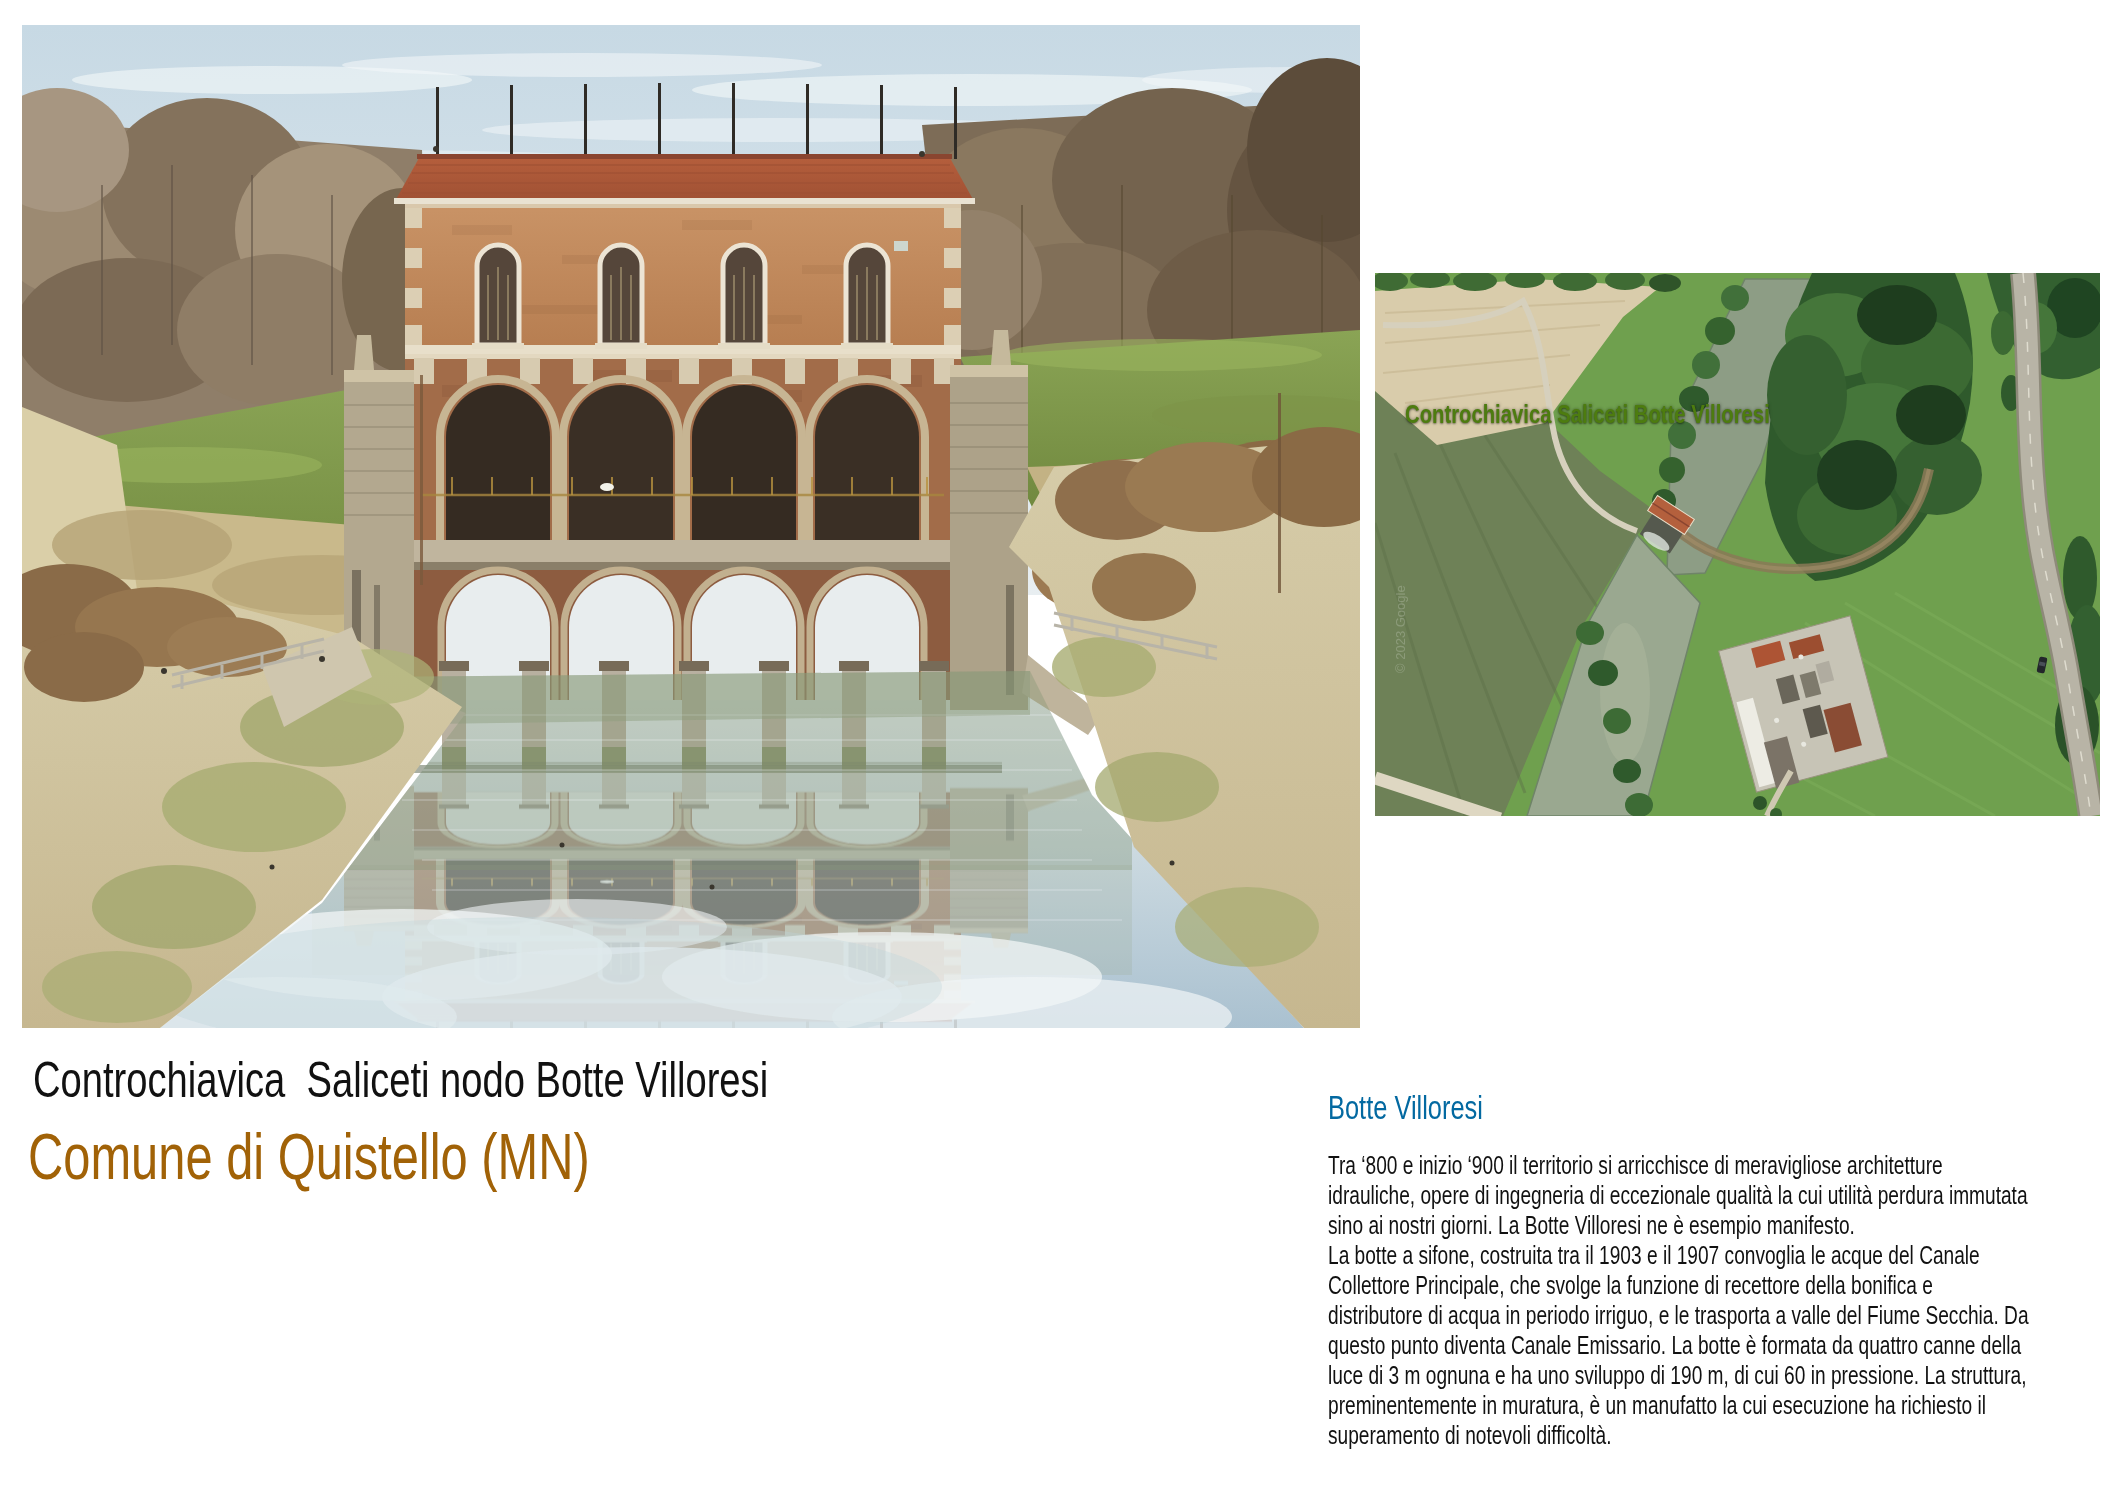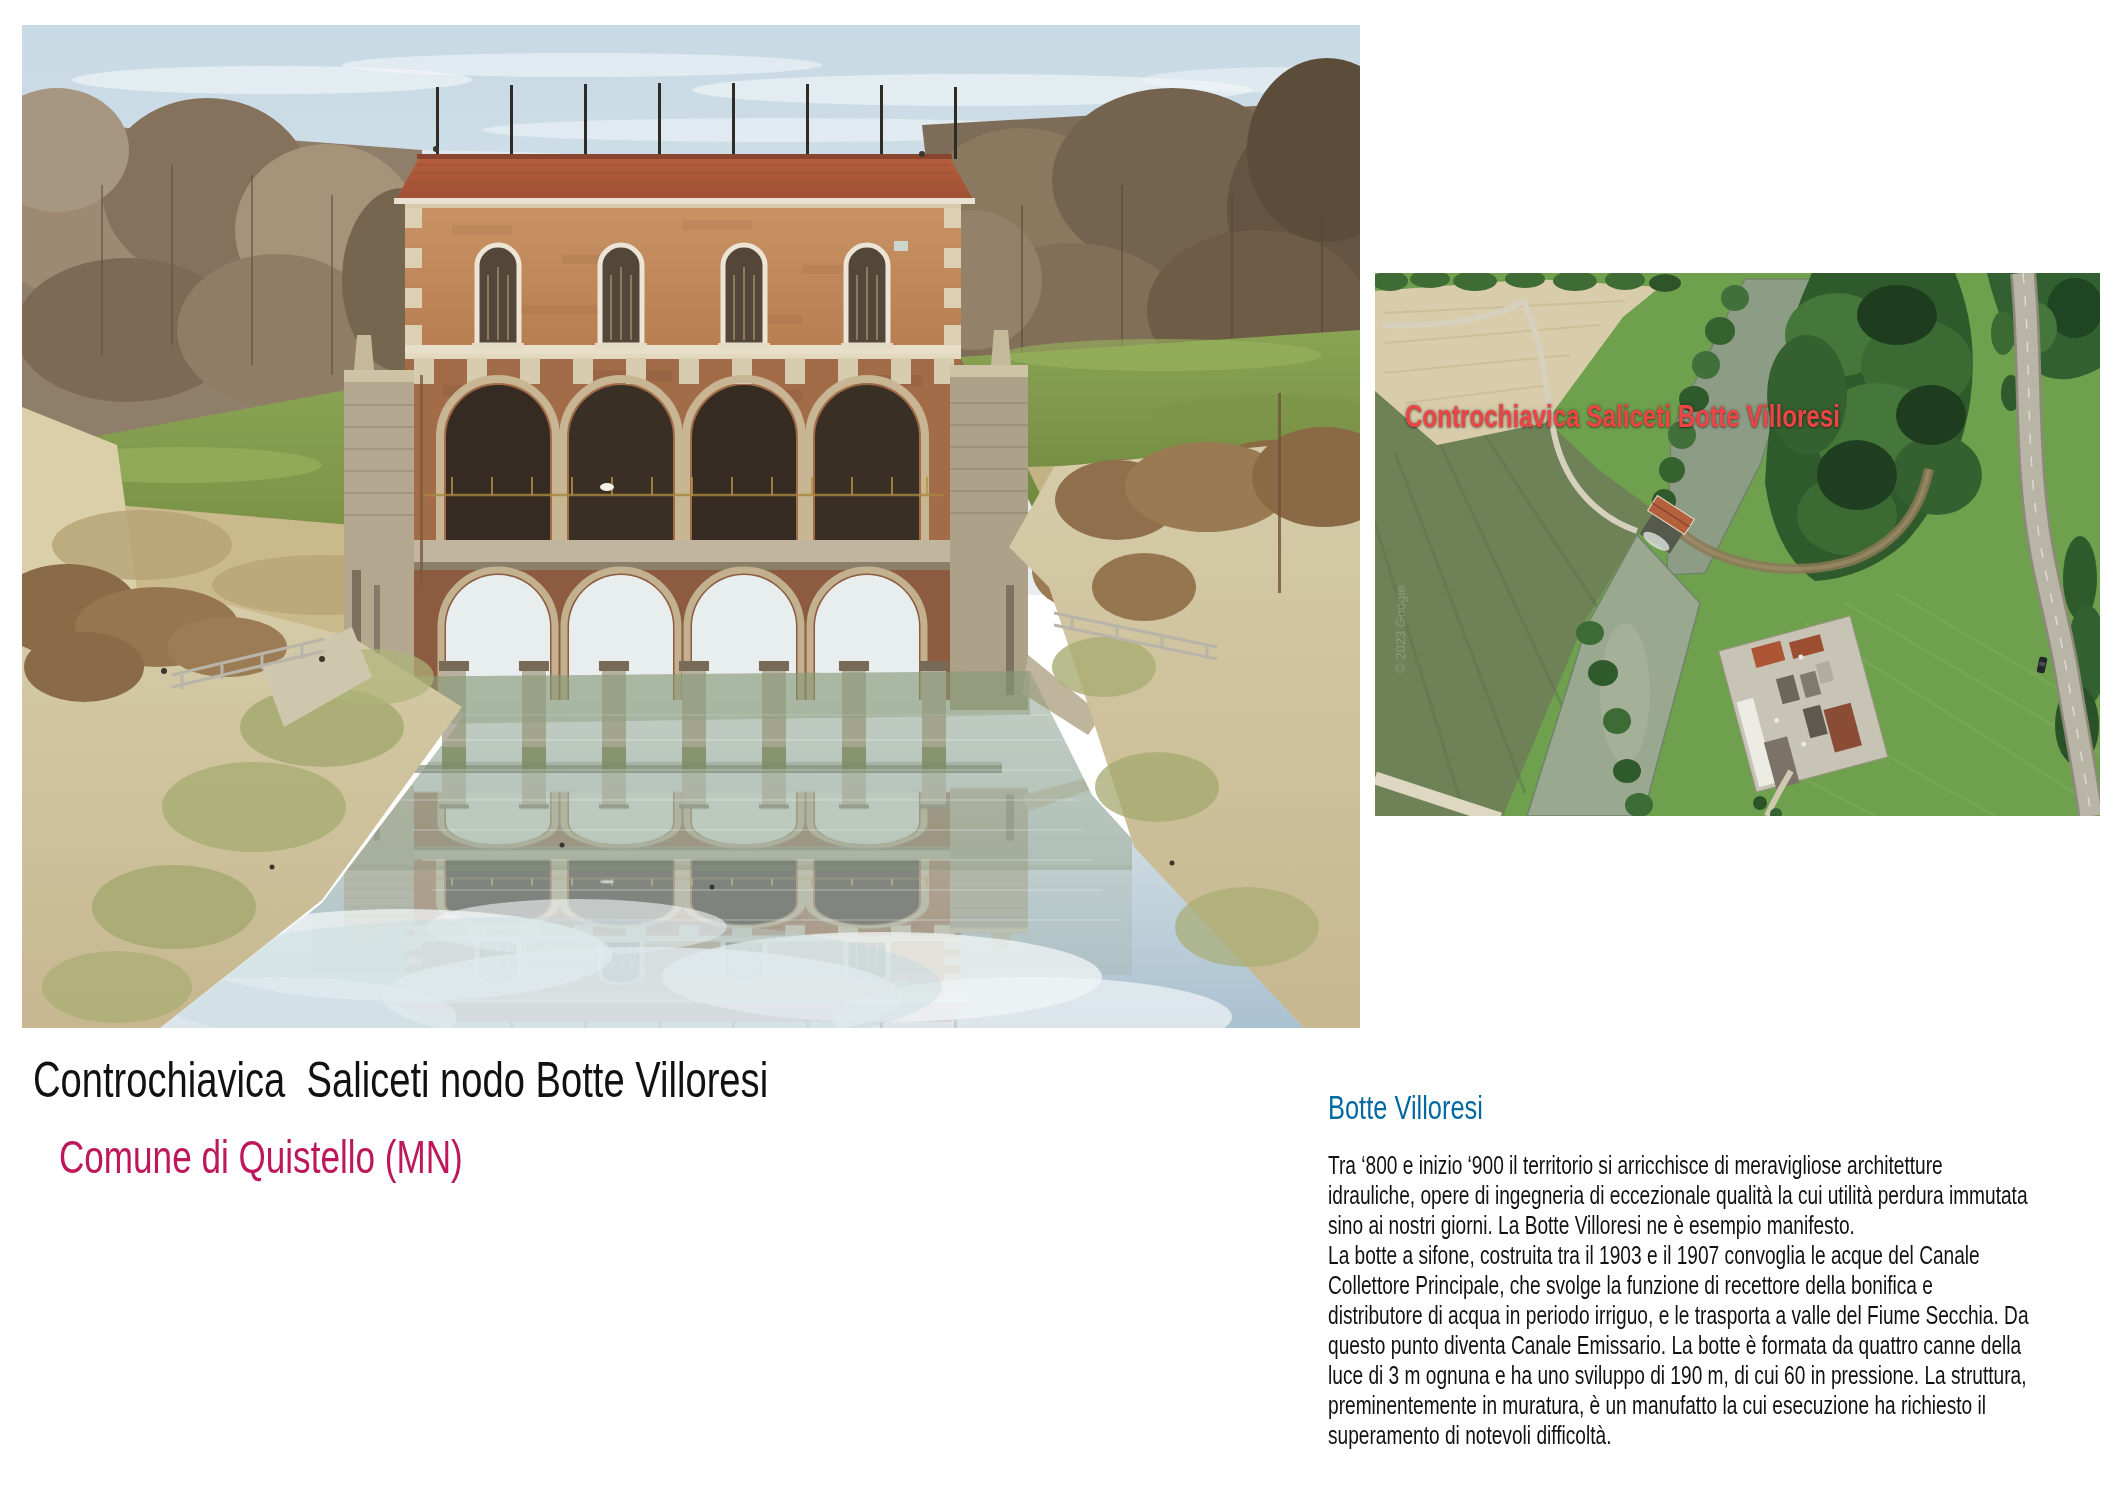--- a/index.html
+++ b/index.html
@@ -8,28 +8,28 @@
     background:#ffffff;
     font-family:"Liberation Sans", sans-serif;
     color:#1a1a1a;
   }
   .abs{position:absolute;}
   .photo-frame{left:22px;top:25px;width:1338px;height:1003px;overflow:hidden;}
   .sat-frame{left:1375px;top:273px;width:725px;height:543px;overflow:hidden;}
   .photo-frame svg,.sat-frame svg{display:block;width:100%;height:100%;}
   .condensed{display:inline-block;transform-origin:0 0;white-space:pre;}
   .title-line1{left:33px;top:1049px;font-size:50px;line-height:62px;color:#111;}
-  .title-line2{left:59px;top:1126px;font-size:46px;line-height:62px;color:#be185d;}
+  .title-line2{left:28px;top:1126px;font-size:64px;line-height:62px;color:#a16207;}
   .title-line1 .condensed,.title-line2 .condensed{transform:scaleX(0.763);}
   .article-heading{left:1328px;top:1089px;font-size:33px;line-height:38px;color:#0369a1;}
   .article-heading .condensed{transform:scaleX(0.77);}
   .article-body{left:1328px;top:1150px;width:1010px;font-size:25px;line-height:30px;color:#111;}
   .article-body .condensed{transform:scaleX(0.765);}
   .sat-label{
-    left:30px;top:126px;font-size:31px;font-weight:bold;color:#ef4444;
+    left:30px;top:126px;font-size:26px;font-weight:bold;color:#4d7c0f;
     text-shadow:0 0 4px rgba(0,0,0,0.45), 0 1px 2px rgba(0,0,0,0.35);
     white-space:nowrap;
   }
   .sat-label .condensed{transform:scaleX(0.78);}
 </style>
 </head>
 <body>
 
 <div class="abs photo-frame">
 <svg viewBox="0 0 1338 1003" preserveAspectRatio="none">

